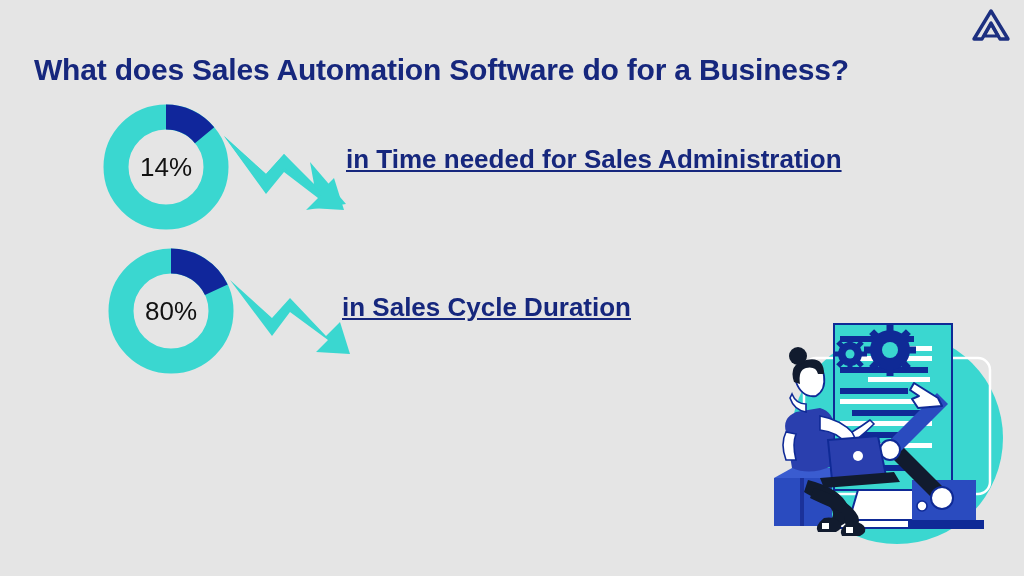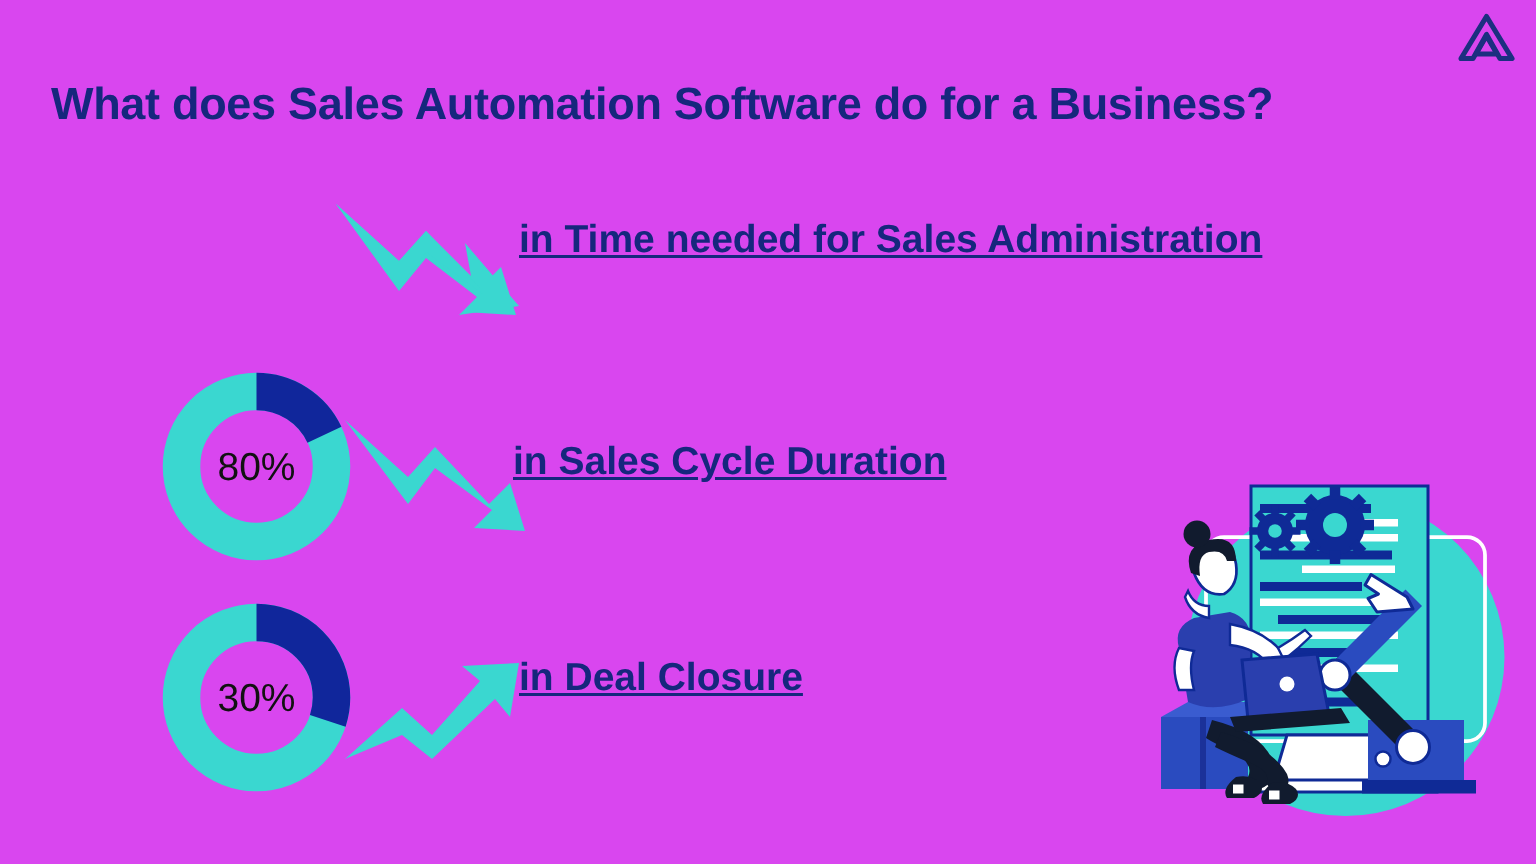--- a/index.html
+++ b/index.html
@@ -5,21 +5,21 @@
   * { margin:0; padding:0; box-sizing:border-box; }
   html, body {
     width:1024px; height:576px;
     background:#ffffff;
     font-family:"Liberation Sans", sans-serif;
     overflow:hidden;
   }
   #canvas {
     position:relative;
     width:1024px; height:576px;
-    background:#d946ef;
+    background:#e5e5e5;
   }
 
   
   #logo {
     position:absolute;
     left:968px; top:8px;
     width:46px; height:34px;
   }
 
   
@@ -96,20 +96,27 @@
   <div id="logo">
     <svg viewBox="0 0 46 34" xmlns="http://www.w3.org/2000/svg" aria-hidden="true">
       <path d="M23 3 L40 31 L32 31 L23 15 L14 31 L6 31 Z" fill="none" stroke="#1c2f80" stroke-width="3.4" stroke-linejoin="round"></path>
       <path d="M23 16 L30 28 L16 28 Z" fill="none" stroke="#1c2f80" stroke-width="3.2" stroke-linejoin="round"></path>
     </svg>
   </div>
 
   <h1 id="title">What does Sales Automation Software do for a Business?</h1>
 
   <div class="row" id="row-0">
+    <div class="donut-wrap">
+      <svg class="donut-svg" viewBox="0 0 126 126" xmlns="http://www.w3.org/2000/svg">
+        <circle cx="63" cy="63" r="50" fill="none" stroke="#3ad7d0" stroke-width="25"></circle>
+        <circle class="donut-arc" cx="63" cy="63" r="50" fill="none" stroke="#10269b" stroke-width="25" transform="rotate(-90 63 63)" stroke-dasharray="43.98229715025711 270.1769682087222"></circle>
+      </svg>
+      <div class="donut-label">14%</div>
+    </div>
 
     <div class="arrow-wrap">
       <svg class="arrow-svg" viewBox="0 0 130 100" xmlns="http://www.w3.org/2000/svg">
         <path d="M2 18 L44 56 L62 36 L92 66 L88 44 L124 86 L84 92 L96 80 L62 54 L44 76 Z" fill="#3ad7d0"></path>
         <path d="M2 18 L44 56 L62 36 L98 74 L112 60 L122 92 L88 90 L100 78 L62 50 L44 74 Z" fill="#3ad7d0"></path>
       </svg>
     </div>
 
     <div class="row-label">in Time needed for Sales Administration</div>
   </div>
@@ -125,37 +132,20 @@
 
     <div class="arrow-wrap">
       <svg class="arrow-svg" viewBox="0 0 130 100" xmlns="http://www.w3.org/2000/svg">
         <path d="M2 18 L44 56 L62 36 L98 74 L112 60 L122 92 L88 90 L100 78 L62 50 L44 74 Z" fill="#3ad7d0"></path>
       </svg>
     </div>
 
     <div class="row-label">in Sales Cycle Duration</div>
   </div>
 
-  <div class="row" id="row-2">
-    <div class="donut-wrap">
-      <svg class="donut-svg" viewBox="0 0 126 126" xmlns="http://www.w3.org/2000/svg">
-        <circle cx="63" cy="63" r="50" fill="none" stroke="#3ad7d0" stroke-width="25"></circle>
-        <circle class="donut-arc" cx="63" cy="63" r="50" fill="none" stroke="#10269b" stroke-width="25" transform="rotate(-90 63 63)" stroke-dasharray="94.2477796076938 219.9114857512855"></circle>
-      </svg>
-      <div class="donut-label">30%</div>
-    </div>
-
-    <div class="arrow-wrap">
-      <svg class="arrow-svg" viewBox="0 0 130 100" xmlns="http://www.w3.org/2000/svg">
-        <path d="M2 86 L40 52 L60 70 L92 34 L80 24 L118 22 L112 58 L102 46 L60 86 L40 70 Z" fill="#3ad7d0"></path>
-      </svg>
-    </div>
-
-    <div class="row-label">in Deal Closure</div>
-  </div>
 
   <div id="illustration">
     <svg viewBox="0 0 262 240" xmlns="http://www.w3.org/2000/svg">
 
       <circle cx="135" cy="118" r="106" fill="#3ad7d0"></circle>
 
       <rect x="42" y="38" width="186" height="136" rx="12" fill="none" stroke="#ffffff" stroke-width="2.5"></rect>
 
       <rect x="72" y="4" width="118" height="166" fill="#3ad7d0"></rect>
       <rect x="72" y="4" width="118" height="166" fill="none" stroke="#0f2a96" stroke-width="2"></rect>

